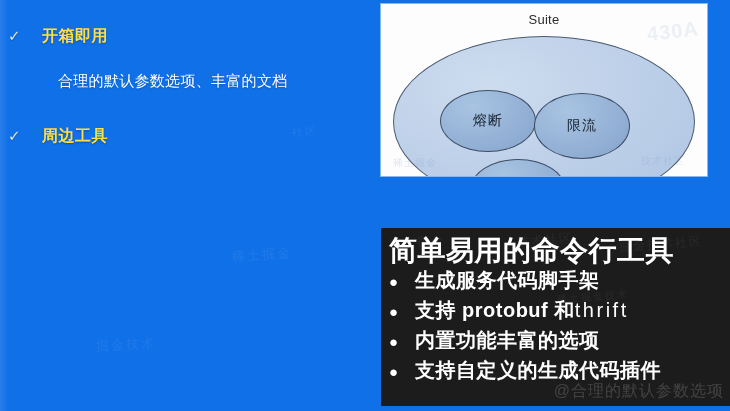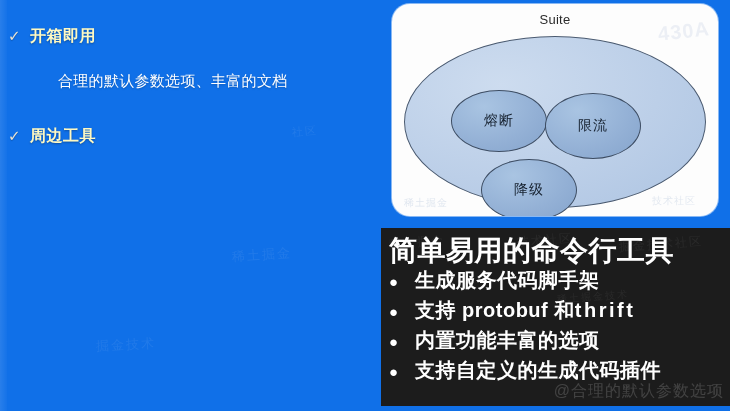--- a/index.html
+++ b/index.html
@@ -47,26 +47,27 @@
   }
   .check-icon {
     color: #e9e3d2;
     font-size: 15px;
     line-height: 20px;
     width: 14px;
     flex: none;
     text-shadow: 0 1px 1px rgba(0,0,0,0.25);
   }
   .heading-text {
-    color: #fef9c3;
+    color: #fde047;
     font-size: 16px;
     font-weight: bold;
     line-height: 20px;
     letter-spacing: 0.5px;
     text-shadow: 0 1px 2px rgba(0,0,0,0.30);
+    margin-left: 12px;
   }
   .sub-text {
     margin-top: 24px;
     padding-left: 30px;
     color: #ffffff;
     font-size: 15px;
     line-height: 22px;
     letter-spacing: 0.3px;
     text-shadow: 0 1px 2px rgba(0,0,0,0.22);
     margin-left: 28px;
@@ -81,28 +82,27 @@
     pointer-events: none;
     user-select: none;
   }
   .blue-wm.a { left: 232px; top: 246px; transform: rotate(-4deg); }
   .blue-wm.b { left: 96px;  top: 336px; transform: rotate(-3deg); }
   .blue-wm.c { left: 292px; top: 124px; transform: rotate(-5deg); font-size: 11px; }
 
   
   .diagram-box {
     position: absolute;
-    left: 392px;
+    left: 381px;
     top: 4px;
     width: 326px;
-    height: 212px;
+    height: 172px;
     background: #fdfdfd;
     box-shadow: 0 0 0 1px rgba(255,255,255,0.5);
     overflow: hidden;
-    border-radius: 18px;
   }
   .diagram-title {
     position: absolute;
     left: 0;
     top: 8px;
     width: 100%;
     text-align: center;
     font-size: 13px;
     color: #2b2b2b;
     letter-spacing: 0.3px;
@@ -209,21 +209,21 @@
     line-height: 29px;
     letter-spacing: 0.5px;
   }
   .panel-bullet {
     flex: none;
     width: 26px;
     font-size: 15px;
     line-height: 29px;
   }
   .panel-item-text { white-space: nowrap; }
-  .mono-sp { letter-spacing: 2.5px; font-weight: bold; }
+  .mono-sp { letter-spacing: 2.5px; font-weight: normal; }
 
   
   .panel-wm {
     position: absolute;
     color: rgba(255,255,255,0.06);
     font-size: 12px;
     letter-spacing: 2px;
     pointer-events: none;
     user-select: none;
   }

